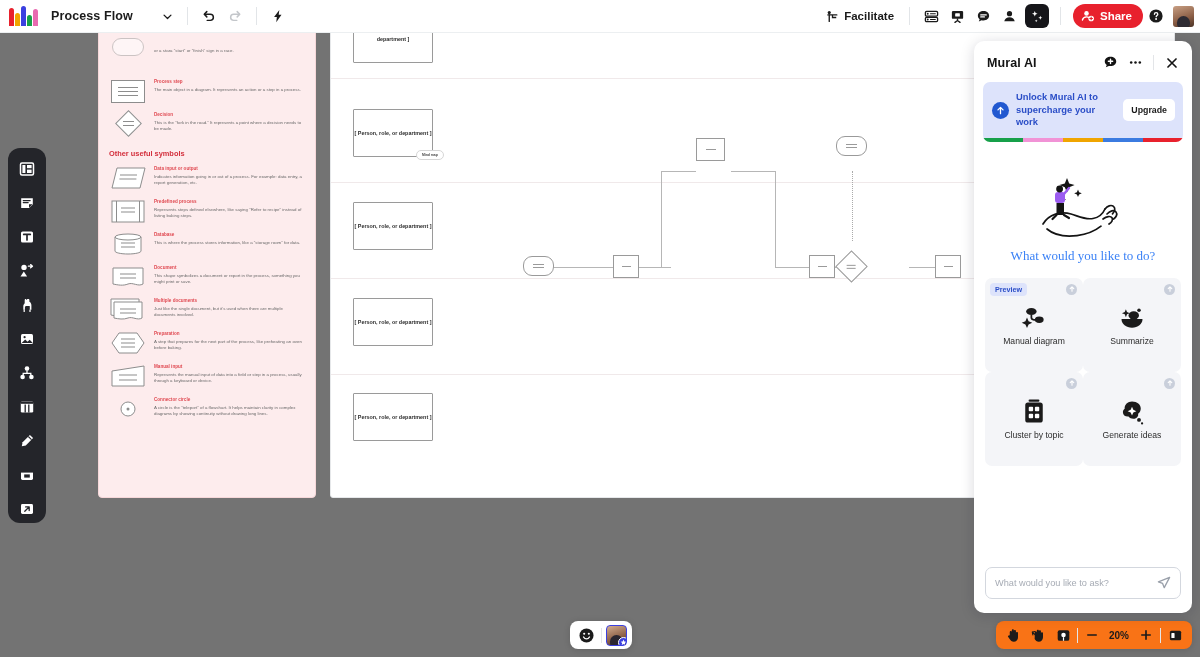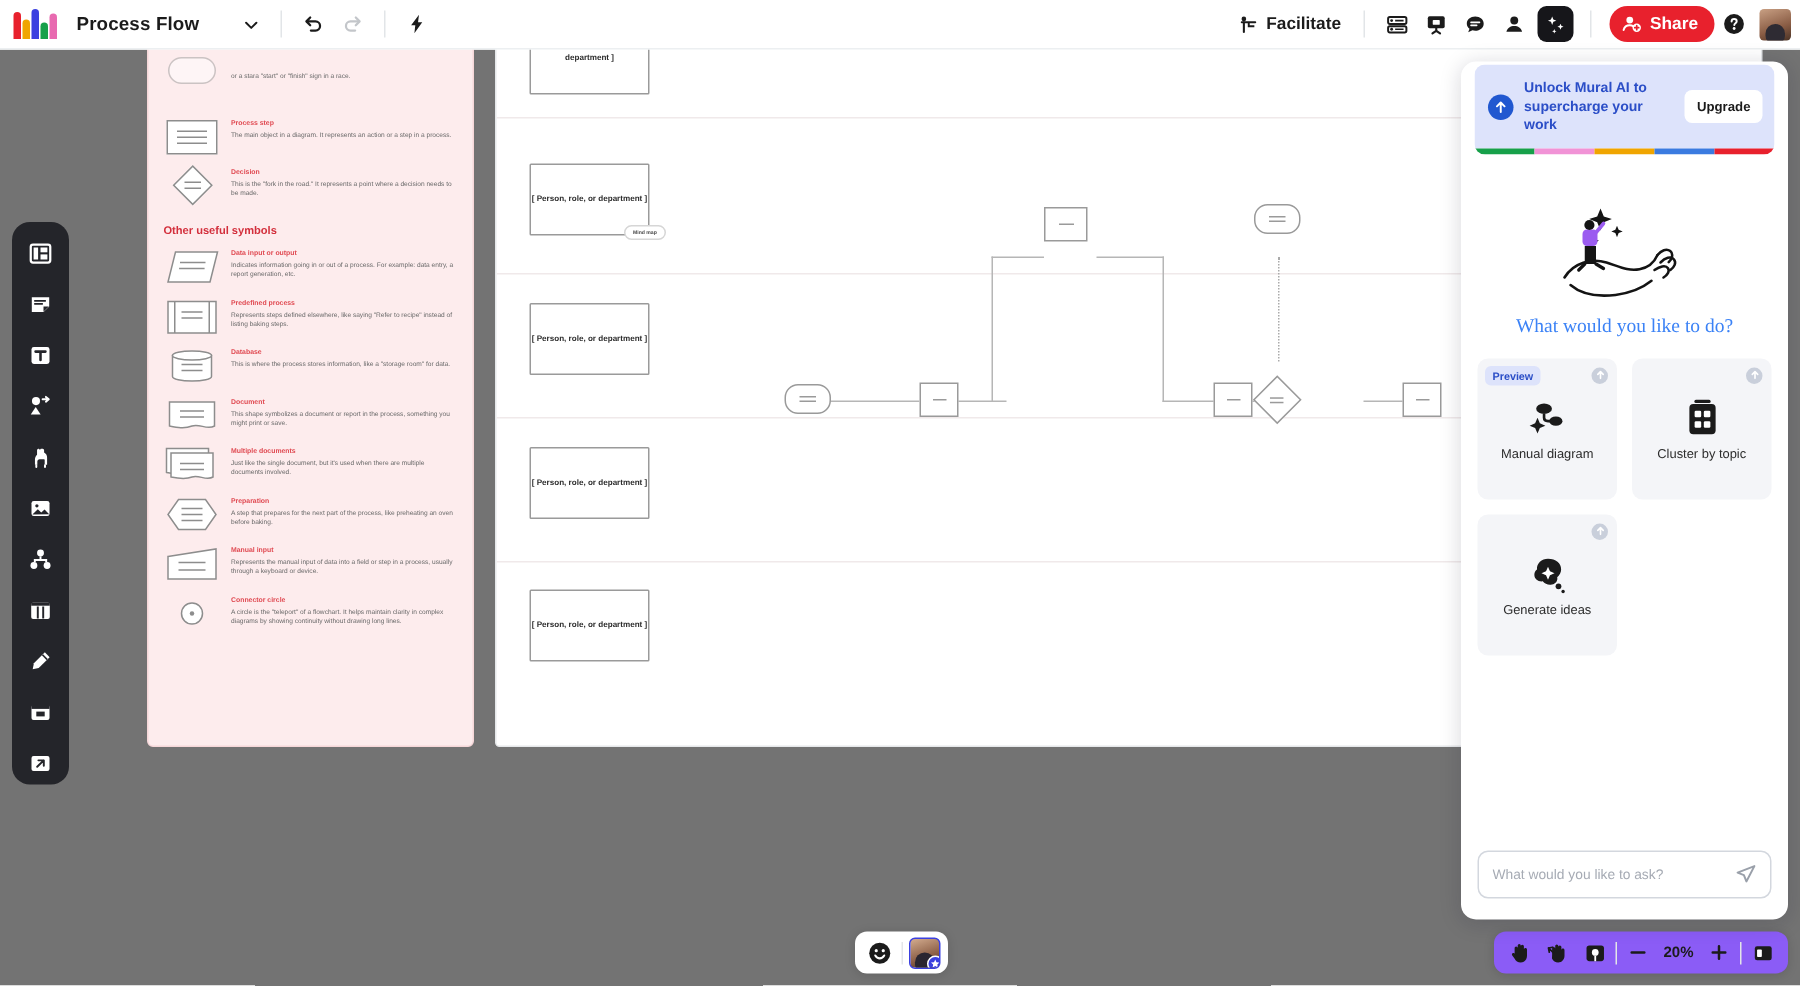--- a/index.html
+++ b/index.html
@@ -139,21 +139,21 @@
     padding: 6px 8px; cursor: pointer; white-space: nowrap;
   }
   .rainbow { display: flex; height: 4px; }
   .rainbow i { flex: 1; display: block; }
 
   .hero { text-align: center; padding: 14px 0 0 0; }
   .hero-title {
     font-family: "Liberation Serif", serif; font-size: 13px; color: #3b82f6;
     line-height: 1.22; margin-top: 6px;
   }
-  .cards { display: grid; grid-template-columns: 1fr 1fr; gap: 10px; padding: 14px 11px 0 11px; }
+  .cards { display: grid; grid-template-columns: 1fr 1fr; padding: 14px 11px 0 11px; }
   .card {
     position: relative; background: #f4f5f8; border-radius: 7px; height: 94px;
     display: flex; flex-direction: column; align-items: center; justify-content: center;
     cursor: pointer; gap: 4px;
   }
   .card-label { font-size: 8.6px; color: #2c2c2c; }
   .card-badge {
     position: absolute; top: 6px; right: 6px; width: 11px; height: 11px; border-radius: 50%;
     background: #c9cfdb; display: flex; align-items: center; justify-content: center;
   }
@@ -188,21 +188,21 @@
   .bc-avatar::after {
     content:""; position:absolute; left:3px; top:9px; width:13px; height:13px;
     border-radius:50% 50% 40% 40%; background:#2b2630;
   }
   .bc-star {
     position: absolute; right: -3px; bottom: -3px; width: 11px; height: 11px; border-radius: 50%;
     background: #3b40e0; display: flex; align-items: center; justify-content: center;
     border: 1.2px solid #fff; z-index: 2;
   }
   .zoombar {
-    position: absolute; right: 8px; bottom: 8px; height: 28px; background: #8b5cf6;
+    position: absolute; right: 8px; bottom: 8px; height: 28px; background: #f97316;
     border-radius: 8px; box-shadow: 0 1px 7px rgba(0,0,0,.14); display: flex;
     align-items: center; padding: 0 6px; gap: 3px; z-index: 35;
   }
   .zb-ic { width: 22px; height: 22px; display: flex; align-items: center; justify-content: center; cursor: pointer; border-radius: 4px; }
   .zoom-val { font-size: 10px; font-weight: bold; color: #1b1b1b; min-width: 26px; text-align: center; cursor: pointer; }
 </style>
 </head>
 <body>
 
 <div id="app">
@@ -594,20 +594,42 @@
       </div>
       <div class="node" style="left:604px;top:231px;width:26px;height:23px">
         <div class="bars">
             <i style="width:9px"></i>
           </div>
       </div>
     </div>
   </div>
 
   <div class="ai-panel">
+    <div class="ai-head">
+      <div class="ai-title">Mural AI</div>
+      <div class="hicon">
+        <svg width="15" height="15" viewBox="0 0 16 16">
+            <path d="M8 1.8c3.4 0 6.1 2.2 6.1 5s-2.7 5-6.1 5c-.6 0-1.2-.07-1.8-.2l-3.2 1.5 1-2.5C2.7 9.7 1.9 8.5 1.9 6.8c0-2.8 2.7-5 6.1-5z" fill="#141414"></path>
+            <path d="M8 4.4v4.6M5.7 6.7h4.6" stroke="#fff" stroke-width="1.5" stroke-linecap="round"></path>
+          </svg>
+      </div>
+      <div class="hicon">
+        <svg width="15" height="15" viewBox="0 0 16 16">
+            <circle cx="3.4" cy="8" r="1.35" fill="#141414"></circle>
+            <circle cx="8" cy="8" r="1.35" fill="#141414"></circle>
+            <circle cx="12.6" cy="8" r="1.35" fill="#141414"></circle>
+          </svg>
+      </div>
+      <div class="hdiv"></div>
+      <div class="hicon">
+        <svg width="14" height="14" viewBox="0 0 16 16">
+            <path d="M3.4 3.4l9.2 9.2M12.6 3.4l-9.2 9.2" stroke="#141414" stroke-width="1.9" stroke-linecap="round"></path>
+          </svg>
+      </div>
+    </div>
 
     <div class="promo-wrap">
       <div class="promo">
         <div class="promo-ic">
           <svg width="11" height="11" viewBox="0 0 16 16">
               <path d="M8 3.4v9.2M4.3 7.1L8 3.4l3.7 3.7" stroke="#fff" stroke-width="1.9" fill="none" stroke-linecap="round" stroke-linejoin="round"></path>
             </svg>
         </div>
         <div class="promo-txt">Unlock Mural AI to supercharge your work</div>
         <div class="promo-btn">Upgrade</div>
@@ -652,20 +674,34 @@
         </div>
         <svg width="28" height="28" viewBox="0 0 32 32">
           <ellipse cx="13" cy="8.5" rx="6" ry="4" fill="#1b1b1b"></ellipse>
           <ellipse cx="22" cy="18" rx="5" ry="3.6" fill="#1b1b1b"></ellipse>
           <path d="M13 12.5v3c0 1.6 1.4 2.5 3 2.5h2" stroke="#1b1b1b" stroke-width="2" fill="none"></path>
           <path d="M8 15.5l1.8 4.2 4.2 1.8-4.2 1.8L8 27.5l-1.8-4.2L2 21.5l4.2-1.8z" fill="#1b1b1b"></path>
         </svg>
         <div class="card-label">Manual diagram</div>
       </div>
 
+      <div class="card">
+        <div class="card-badge">
+          <svg width="8" height="8" viewBox="0 0 16 16">
+              <path d="M8 3.6v8.8M4.4 7.2L8 3.6l3.6 3.6" stroke="#fff" stroke-width="2.2" fill="none" stroke-linecap="round" stroke-linejoin="round"></path>
+            </svg>
+        </div>
+        <svg width="28" height="28" viewBox="0 0 32 32">
+          <path d="M4 17h24c0 6-5.4 10-12 10S4 23 4 17z" fill="#1b1b1b"></path>
+          <ellipse cx="18" cy="13" rx="6" ry="4.6" fill="#1b1b1b"></ellipse>
+          <path d="M9 6l1.3 3.2L13.5 10.5l-3.2 1.3L9 15l-1.3-3.2L4.5 10.5l3.2-1.3z" fill="#1b1b1b"></path>
+          <circle cx="24" cy="7" r="2" fill="#1b1b1b"></circle>
+        </svg>
+        <div class="card-label">Summarize</div>
+      </div>
 
       <div class="card">
         <div class="card-badge">
           <svg width="8" height="8" viewBox="0 0 16 16">
               <path d="M8 3.6v8.8M4.4 7.2L8 3.6l3.6 3.6" stroke="#fff" stroke-width="2.2" fill="none" stroke-linecap="round" stroke-linejoin="round"></path>
             </svg>
         </div>
         <svg width="28" height="28" viewBox="0 0 32 32">
           <rect x="6" y="5" width="20" height="23" rx="3" fill="#1b1b1b"></rect>
           <rect x="10" y="10" width="5" height="5" rx="1" fill="#fff"></rect>

